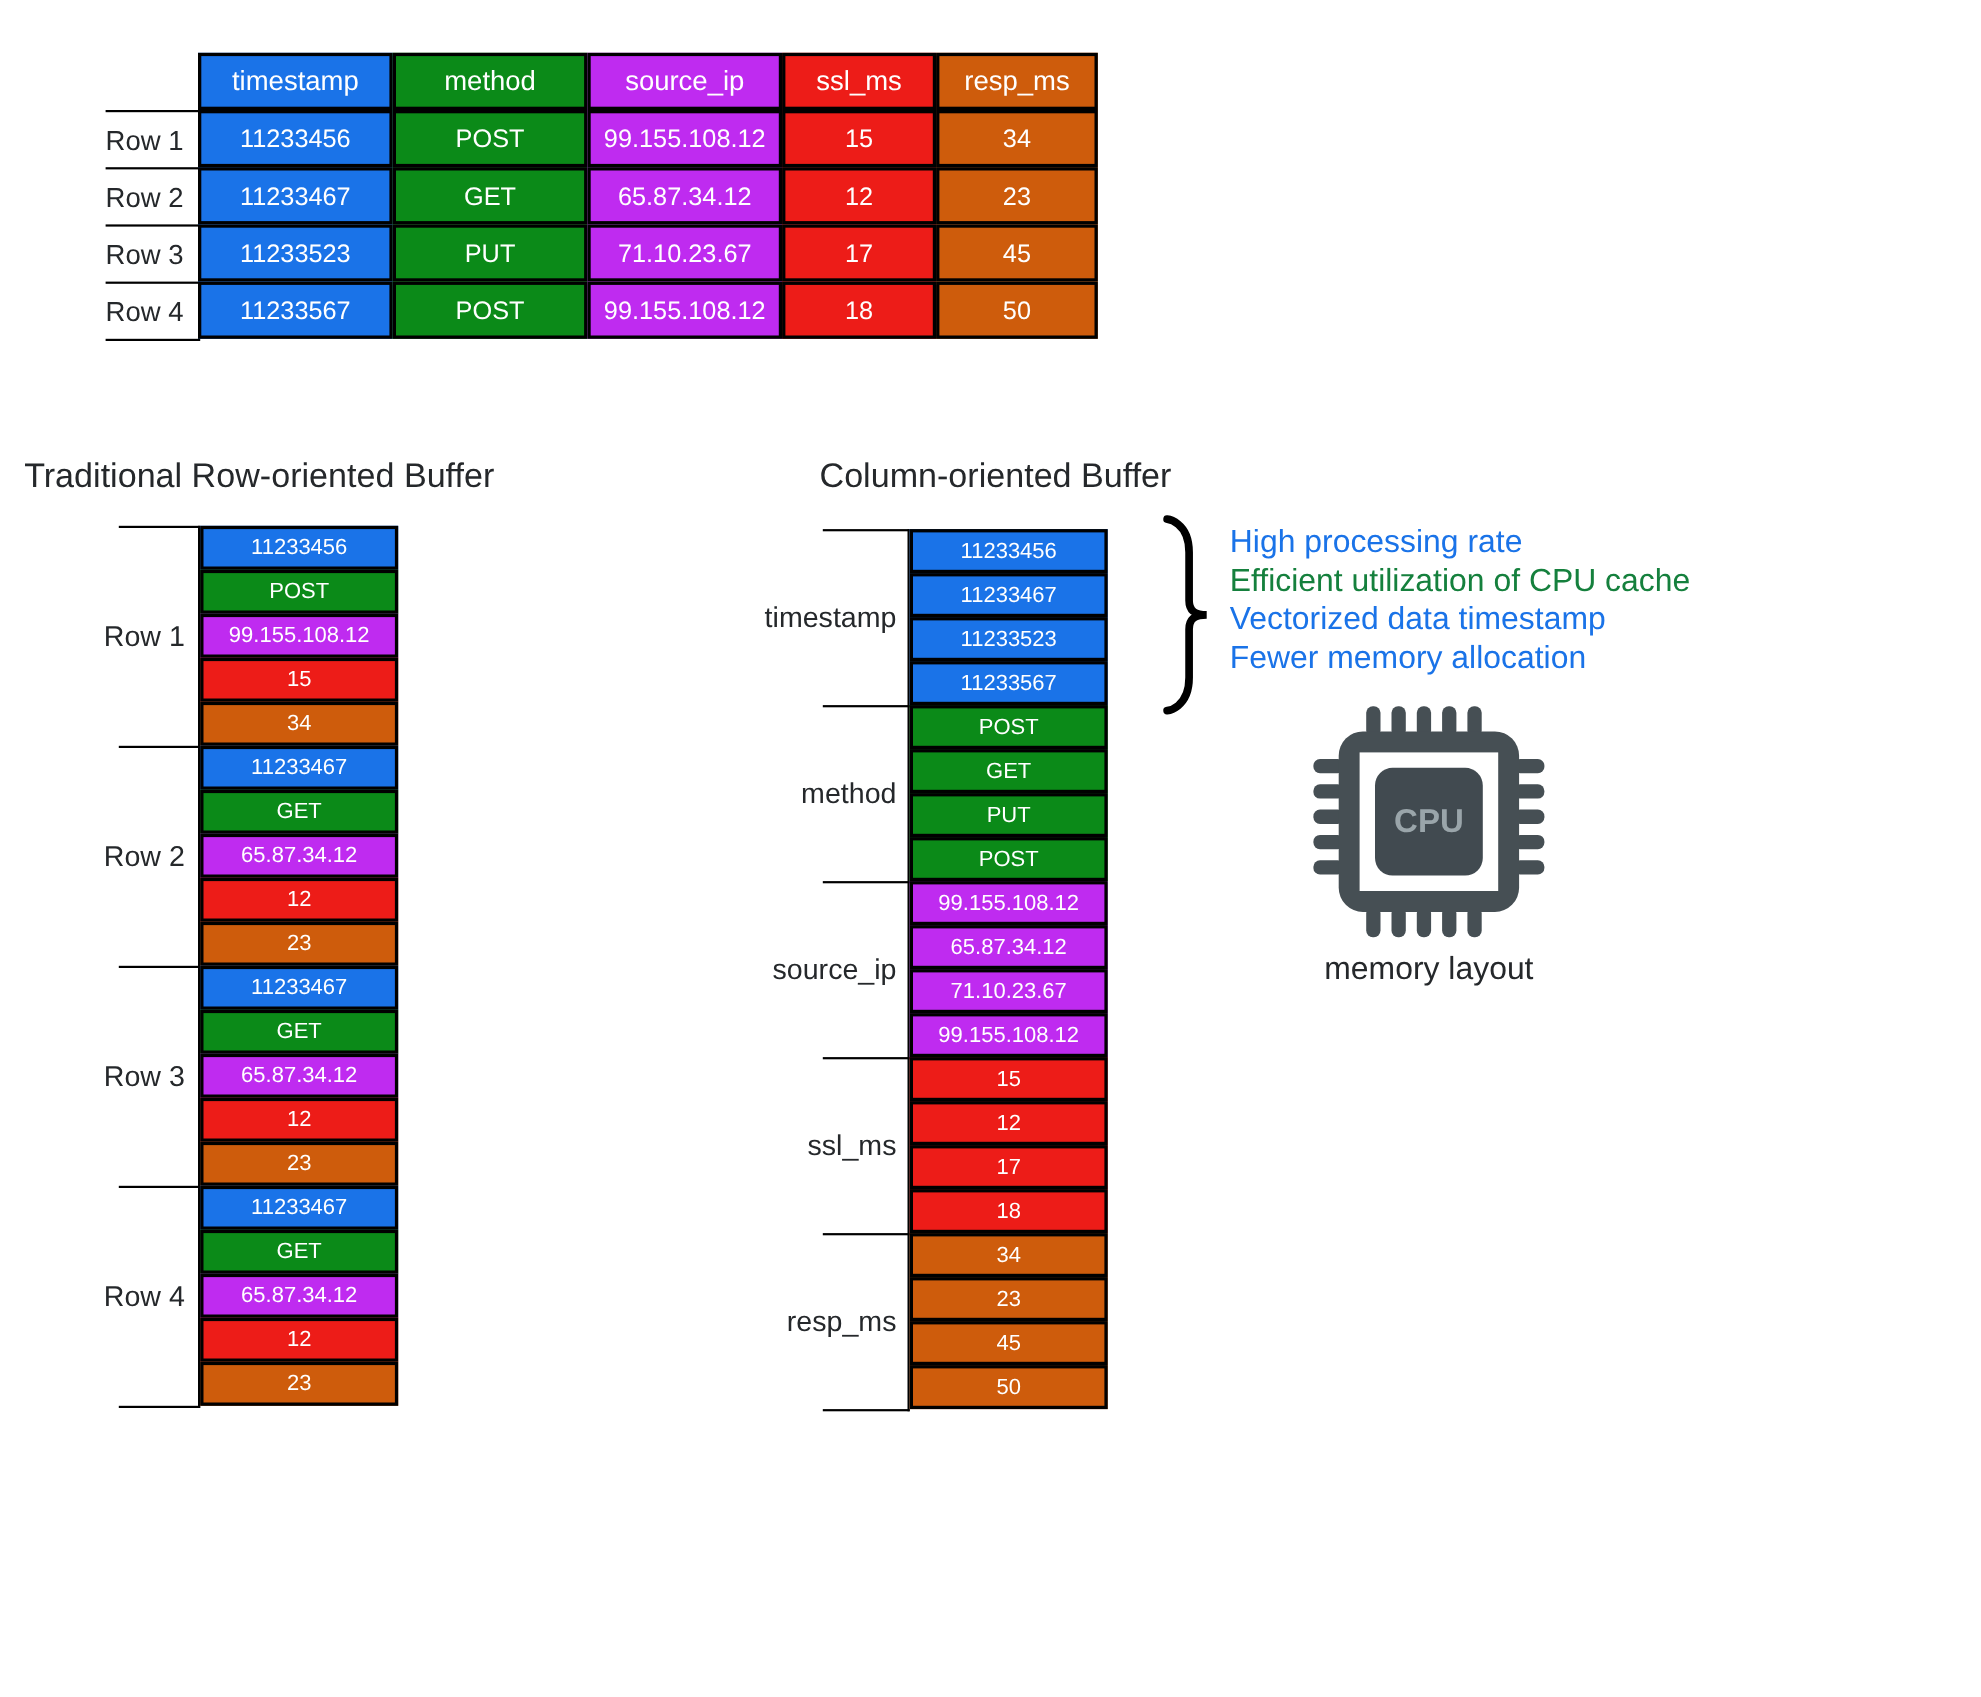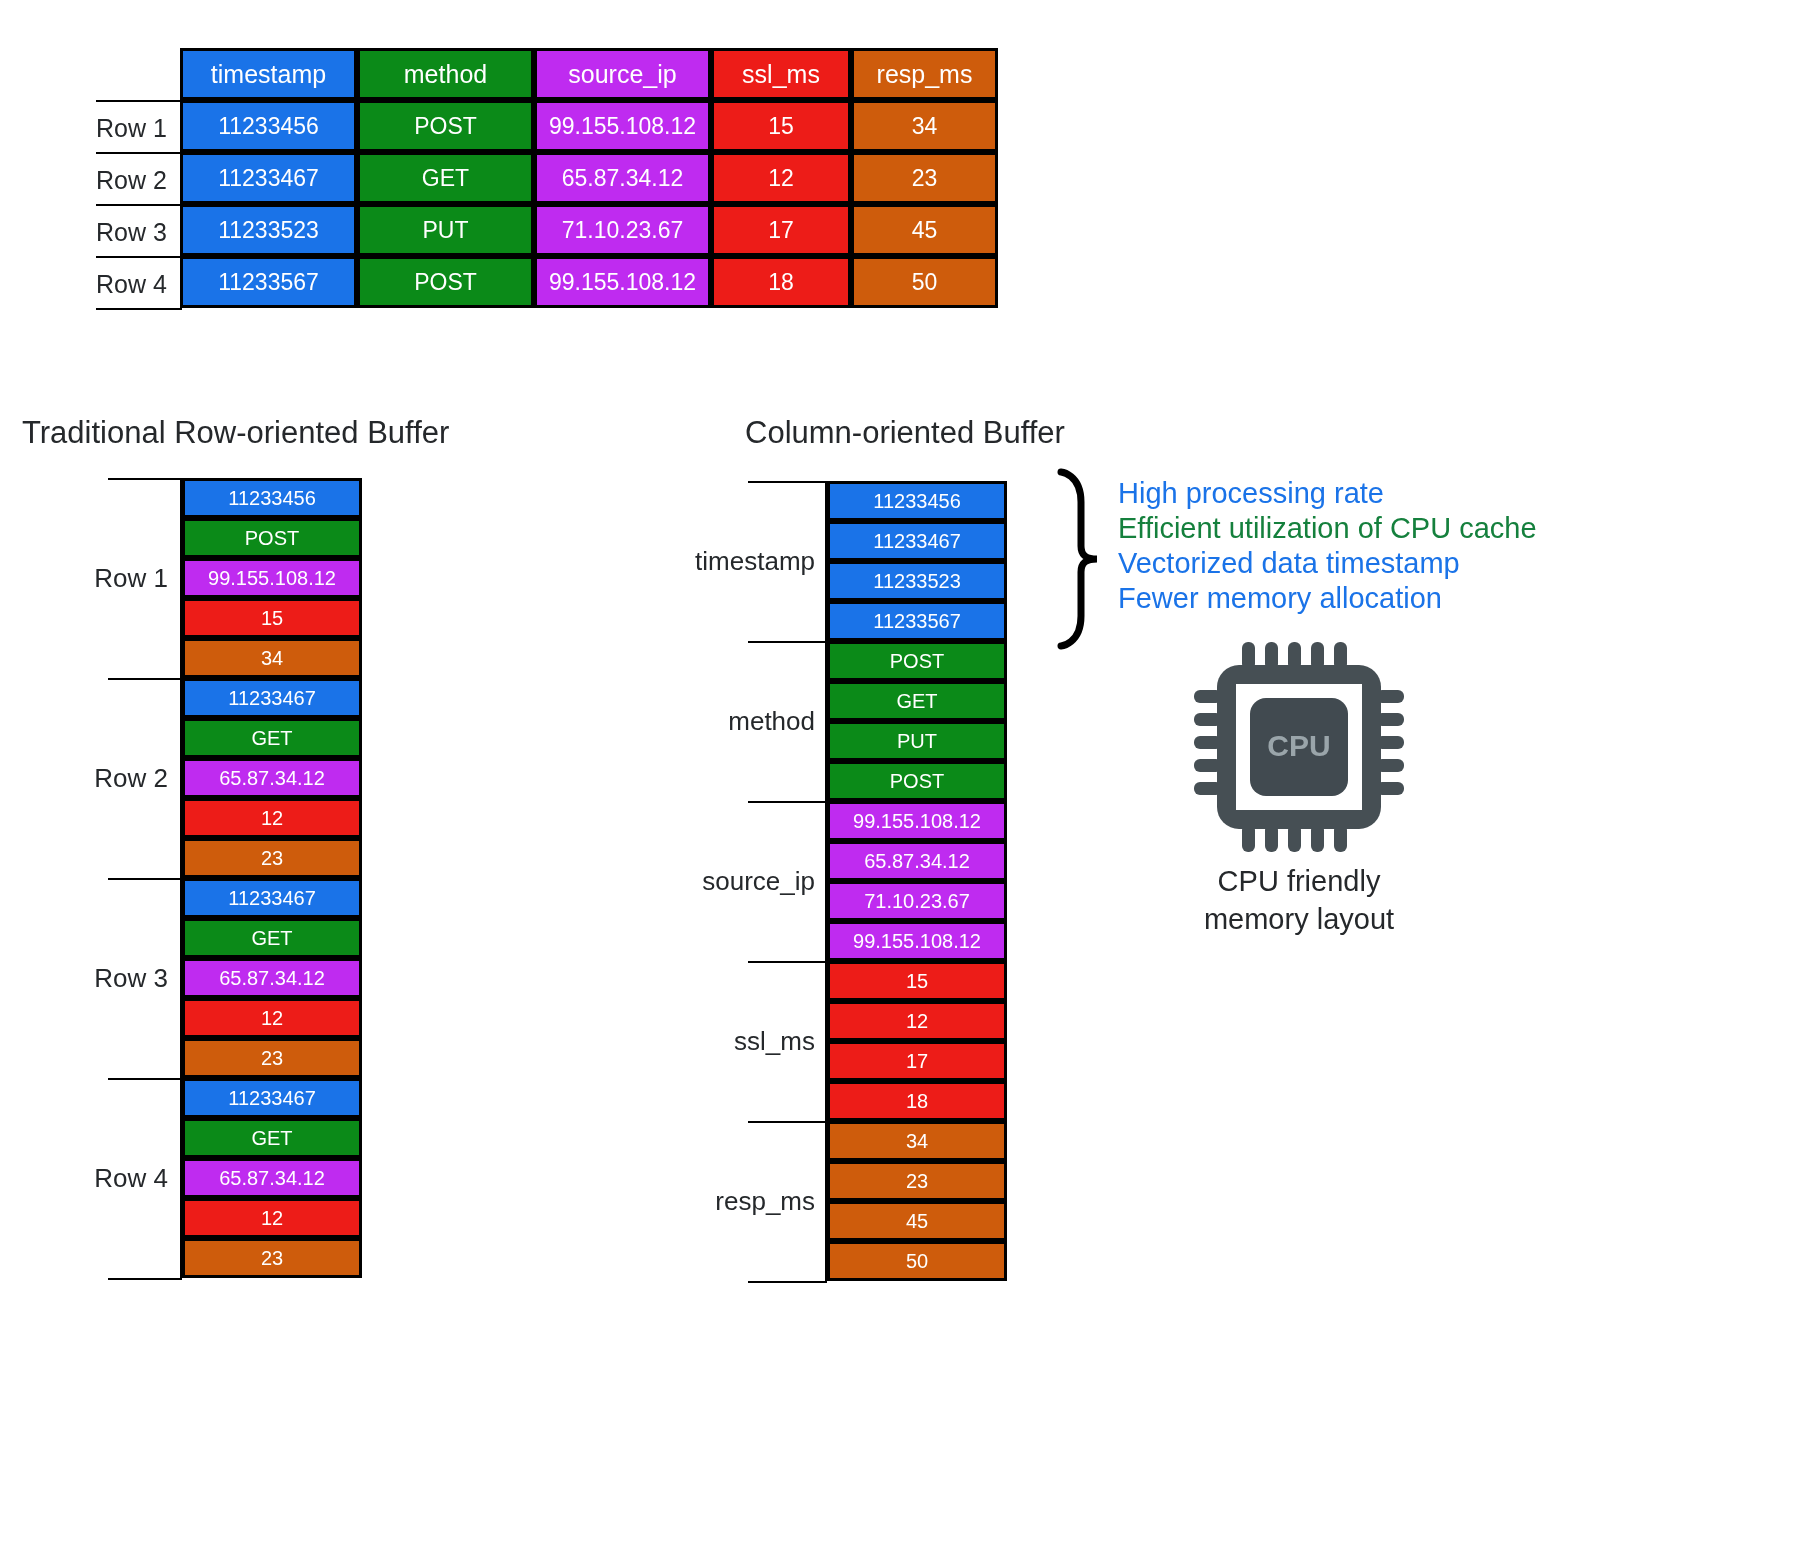--- a/index.html
+++ b/index.html
@@ -352,15 +352,14 @@
     </g>
 
     <rect x="44" y="44" width="126" height="126" fill="#ffffff"></rect>
 
     <rect x="58" y="58" width="98" height="98" rx="16" fill="#414a50"></rect>
     <text x="107" y="116" text-anchor="middle" font-family="Liberation Sans, sans-serif" font-size="30" font-weight="bold" fill="#9aa5aa">CPU</text>
   </svg>
 </div>
 
 <div id="cpu-caption">
-  <div>CPU friendly</div>
   <div>memory layout</div>
 </div>
 
 </body></html>

